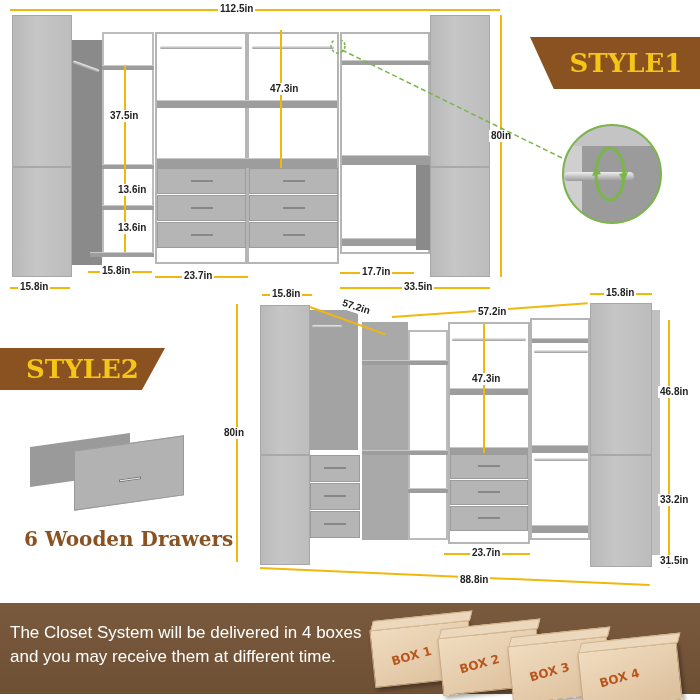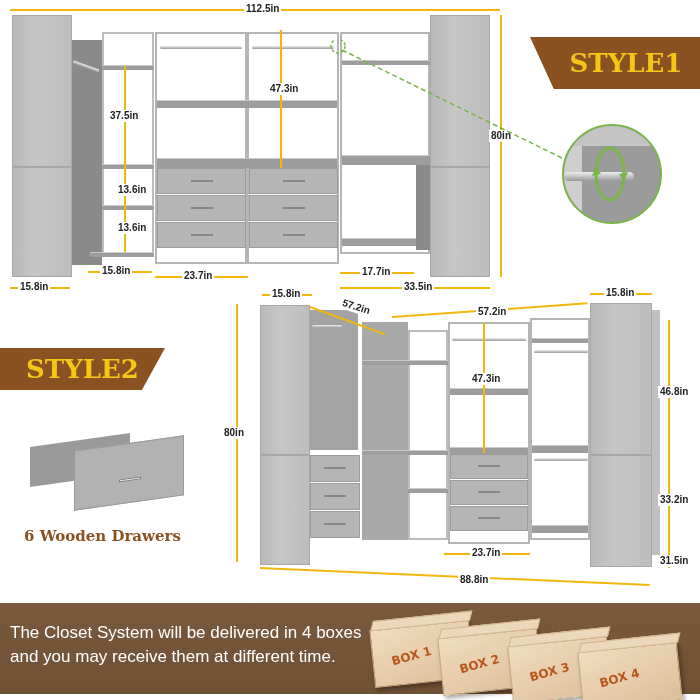--- a/index.html
+++ b/index.html
@@ -21,21 +21,21 @@
   .box .top{position:absolute;left:0;top:-10px;width:100px;height:10px;background:#ecd8bd;transform:skewX(-20deg);transform-origin:bottom left;border:1px solid #d2b48e}
   .box span{position:absolute;left:18px;top:22px;color:#b8561c;font-weight:bold;font-size:12px;font-family:"DejaVu Sans",sans-serif;transform:rotate(-10deg)}
   .zoomcircle{position:absolute;left:562px;top:124px;width:100px;height:100px;border-radius:50%;border:2px solid #7ab648;overflow:hidden;background:#9b9b9b}
 </style>
 </head>
 <body>
 
 <div>
 
   <div class="hl" style="left:10px;top:9px;width:490px"></div>
-  <div class="dim" style="left:244px;top:3px">112.5in</div>
+  <div class="dim" style="left:218px;top:3px">112.5in</div>
 
   <div class="panel" style="left:12px;top:15px;width:60px;height:152px"></div>
   <div class="panel" style="left:12px;top:167px;width:60px;height:110px"></div>
   <div class="dark" style="left:72px;top:40px;width:30px;height:225px"></div>
   <div class="rod" style="left:72px;top:65px;width:28px;transform:rotate(20deg)"></div>
 
   <div class="abs" style="left:102px;top:32px;width:52px;height:222px;border:2px solid #bdbdbd;background:#fff"></div>
   <div class="shelf" style="left:102px;top:65px;width:52px"></div>
   <div class="shelf" style="left:102px;top:164px;width:52px"></div>
   <div class="shelf" style="left:102px;top:205px;width:52px"></div>
@@ -118,21 +118,21 @@
   <div class="banner" style="left:0;top:348px;width:165px;height:42px;clip-path:polygon(0 0,100% 0,86% 100%,0 100%)">
     <span style="">STYLE2</span>
   </div>
 
   <div>
     <div class="abs" style="left:30px;top:440px;width:100px;height:40px;background:#9a9a9a;transform:skewY(-8deg)"></div>
     <div class="abs" style="left:74px;top:443px;width:110px;height:60px;background:#b2b2b2;border:1px solid #999;transform:skewY(-8deg)">
       <div class="abs" style="left:44px;top:34px;width:22px;height:3px;background:#eee;border:1px solid #777"></div>
     </div>
   </div>
-  <div class="abs" style="left:24px;top:527px;color:#8a5220;font-family:'DejaVu Serif',serif;font-weight:bold;font-size:15px">6 Wooden Drawers</div>
+  <div class="abs" style="left:24px;top:527px;color:#8a5220;font-family:'DejaVu Serif',serif;font-weight:bold;font-size:20px">6 Wooden Drawers</div>
 
   <div class="vl" style="left:236px;top:304px;height:258px"></div>
   <div class="dim" style="left:222px;top:427px">80in</div>
 
   <div class="panel" style="left:260px;top:305px;width:50px;height:150px"></div>
   <div class="panel" style="left:260px;top:455px;width:50px;height:110px"></div>
   <div class="dark" style="left:310px;top:310px;width:48px;height:140px;background:#a3a3a3"></div>
   <div class="rod" style="left:312px;top:325px;width:30px"></div>
   <div class="drawer" style="left:310px;top:455px;width:50px;height:27px">
       <i></i>

